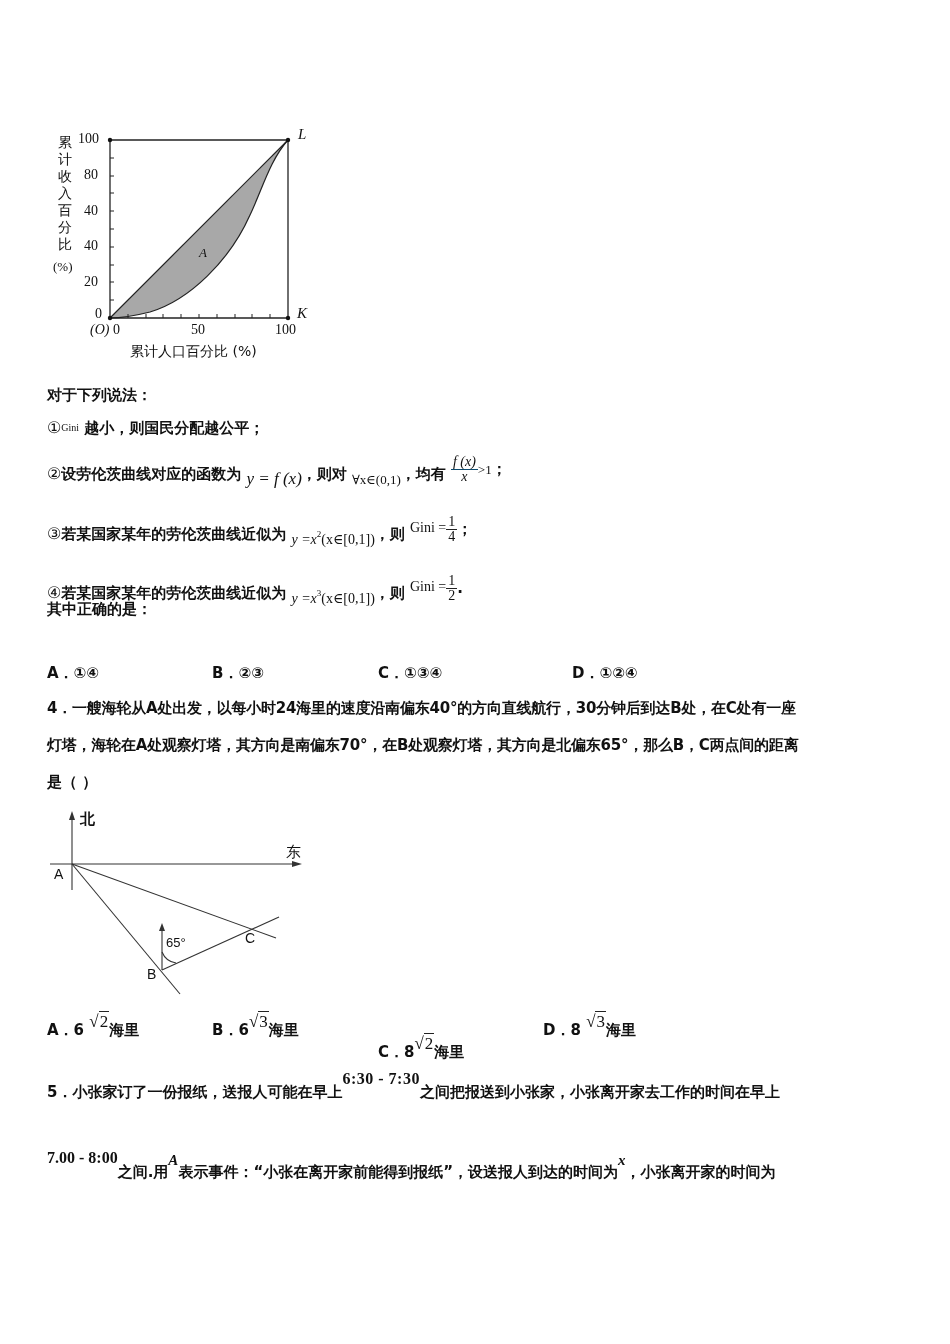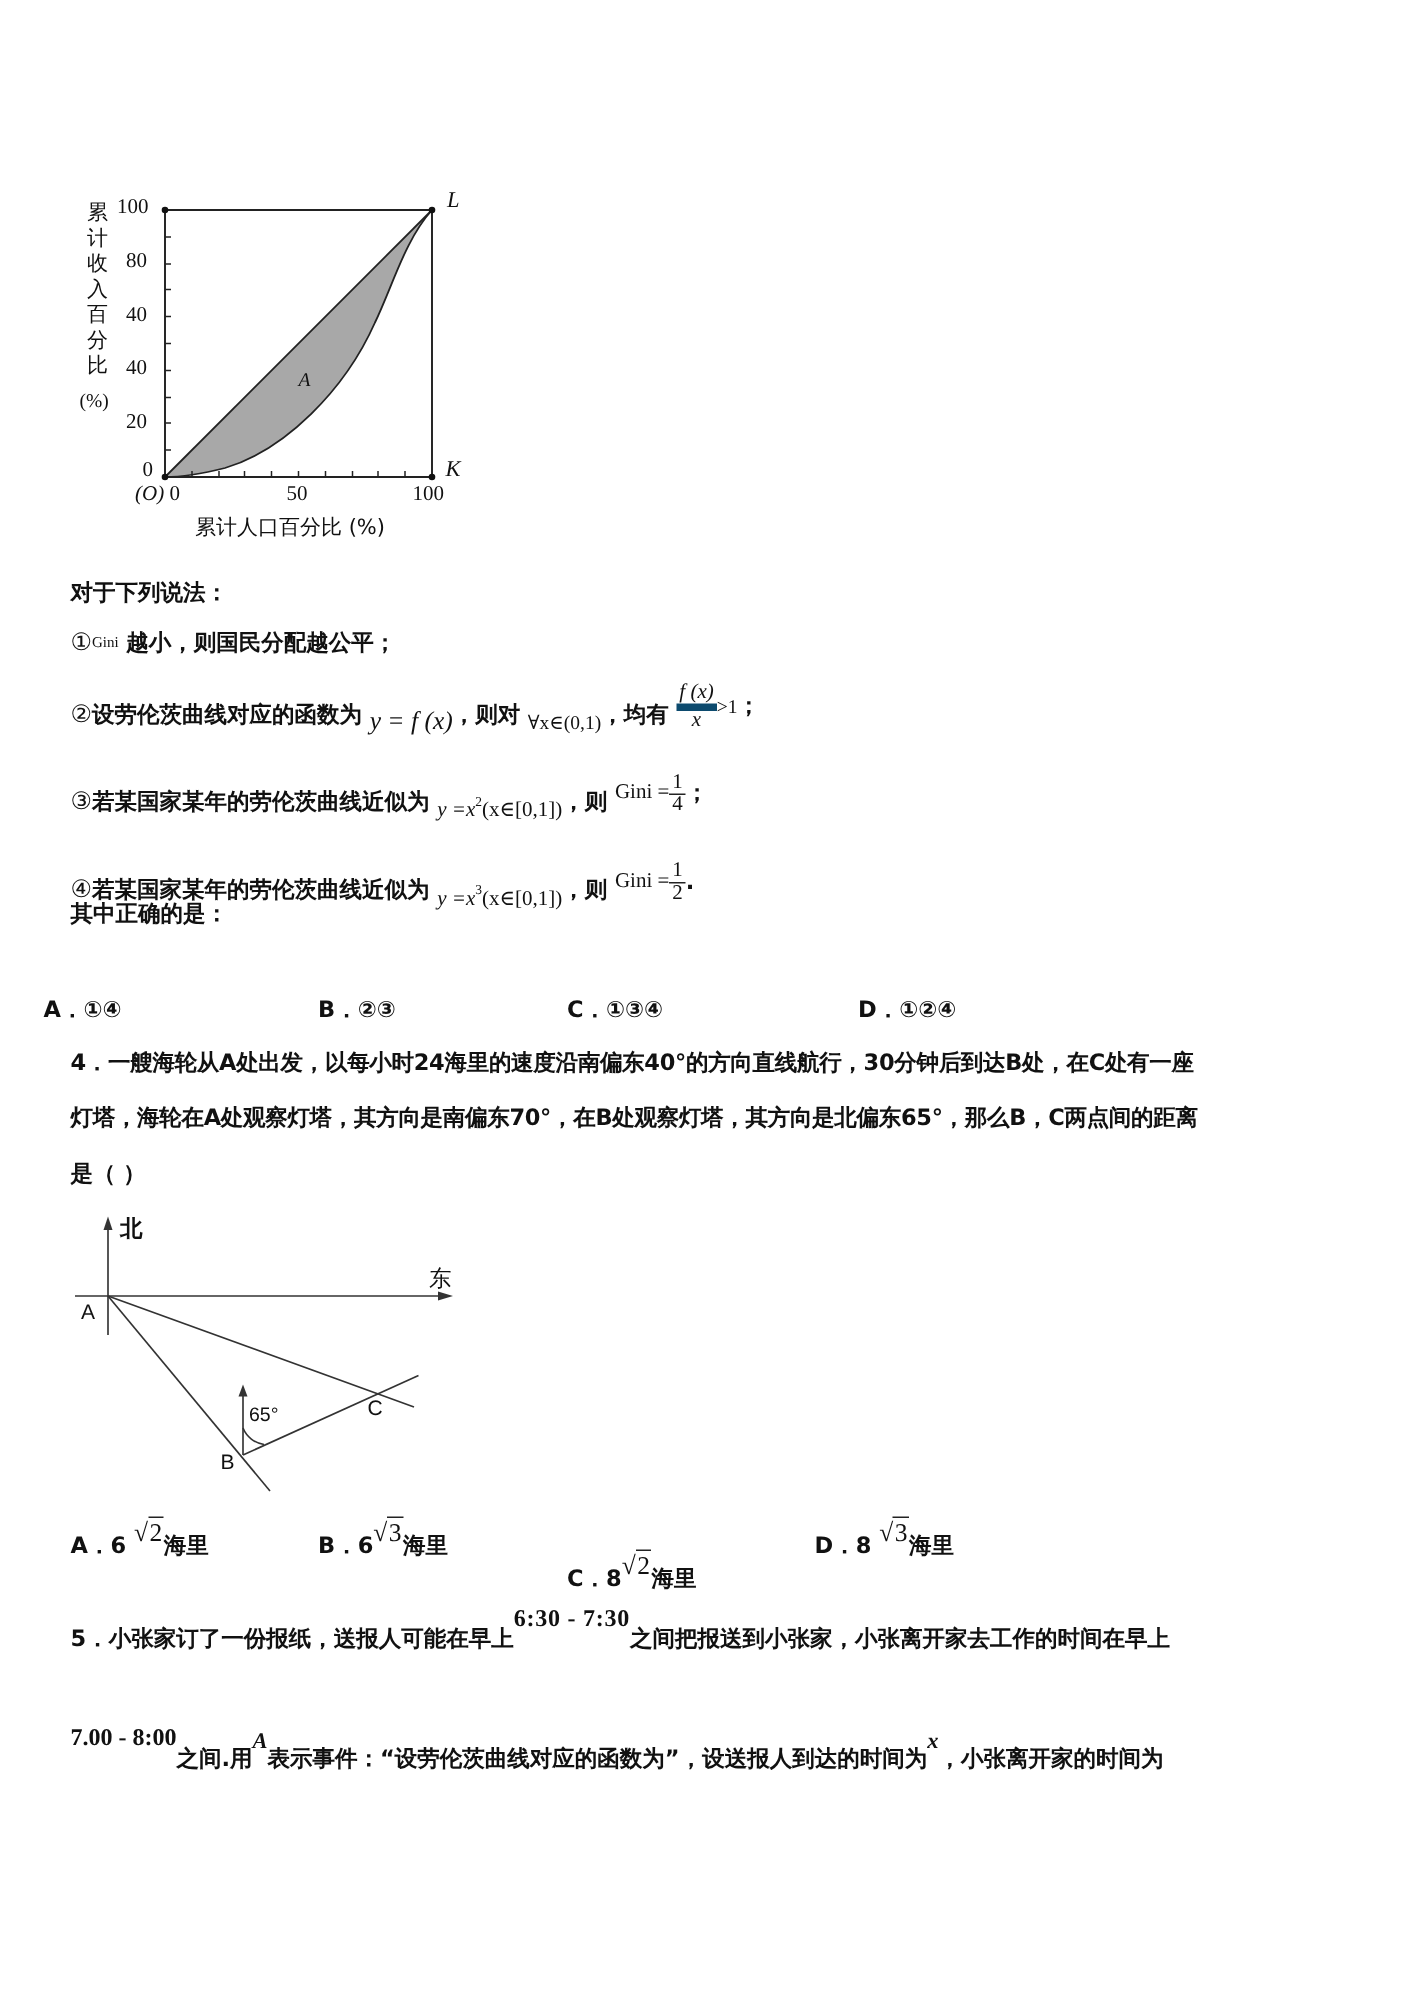--- a/index.html
+++ b/index.html
@@ -7,21 +7,21 @@
     width: 950px; height: 1344px; position: relative; overflow: hidden;
     font-family: "DejaVu Serif", "Liberation Serif", serif;
     color: #111;
   }
   .abs { position: absolute; }
   .cn { font-family: "DejaVu Sans", "Liberation Sans", sans-serif; font-weight: bold; font-size: 15px; }
   .math { font-family: "Liberation Serif", "DejaVu Serif", serif; font-weight: normal; font-style: normal; font-size: 15px; }
   .it { font-style: italic; }
   .line { position: absolute; left: 47px; white-space: nowrap; }
   .frac { display: inline-block; vertical-align: middle; text-align: center; font-family: "Liberation Serif", serif; font-size: 14px; line-height: 14px; }
-  .frac .num { display: block; border-bottom: 5px solid #0c4a6e; padding: 0 2px; }
+  .frac .num { display: block; border-bottom: 1px solid #0c4a6e; padding: 0 2px; }
   .frac .den { display: block; padding: 0 2px; }
   .sup { font-size: 9px; vertical-align: 7px; }
   .opt { position: absolute; white-space: nowrap; }
   .sqrt { font-family: "Liberation Serif", serif; font-weight: normal; font-size: 17px; position: relative; top: -8px; }
   .sqrt .rad { border-top: 1px solid #222; padding: 0 1px; }
   .smallmath { font-family: "Liberation Serif", serif; font-weight: bold; font-size: 15px; position: relative; top: -12px; }
 </style>
 </head>
 <body>
 
@@ -123,21 +123,21 @@
 </div>
 
 <div class="line" style="top:574px;">
   <span class="math" style="font-size:16px; position:relative; top:5px;">④</span><span class="cn" style="position:relative; top:5px;">若某国家某年的劳伦茨曲线近似为</span>
   <span class="math" style="font-size:14px; position:relative; top:10px;"><span class="it">y =x</span><span class="sup">3</span><span>(x∈[0,1])</span></span><span class="cn" style="position:relative; top:5px;">，则</span>
   <span class="math" style="font-size:14px; position:relative; top:-2px;">Gini =</span><span class="frac"><span class="num" style="border:none;">1</span><span class="den" style="border-top:1px solid #222;">2</span></span><span class="cn">.</span>
 </div>
 
 <div class="line cn" style="top:600px;">其中正确的是：</div>
 
-<div class="opt cn" style="left:29px; top:664px;"><span>A．</span><span>①④</span></div>
+<div class="opt cn" style="left:47px; top:664px;"><span>A．</span><span>①④</span></div>
 <div class="opt cn" style="left:212px; top:664px;"><span>B．</span><span>②③</span></div>
 <div class="opt cn" style="left:378px; top:664px;"><span>C．</span><span>①③④</span></div>
 <div class="opt cn" style="left:543px; top:664px;margin-left:29px;"><span>D．</span><span>①②④</span></div>
 
 <div class="line cn" style="top:699px; letter-spacing:-0.2px;">4．一艘海轮从A处出发，以每小时24海里的速度沿南偏东40°的方向直线航行，30分钟后到达B处，在C处有一座</div>
 <div class="line cn" style="top:736px; letter-spacing:-0.2px;">灯塔，海轮在A处观察灯塔，其方向是南偏东70°，在B处观察灯塔，其方向是北偏东65°，那么B，C两点间的距离</div>
 <div class="line cn" style="top:773px;">是（   ）</div>
 
 <div class="abs" style="left:40px; top:800px; width:280px; height:200px;">
   <svg width="280" height="200" viewBox="40 800 280 200">
@@ -184,14 +184,14 @@
 <div class="opt cn" style="left:543px; top:1020px;">
   <span>D．</span><span>8</span>
   <span class="sqrt">√<span class="rad">3</span></span><span>海里</span>
 </div>
 
 <div class="line" style="top:1082px;">
   <span class="cn">5．小张家订了一份报纸，送报人可能在早上</span><span class="smallmath" style="font-size:16px; top:-13px; letter-spacing:0.5px;">6:30 - 7:30</span><span class="cn">之间把报送到小张家，小张离开家去工作的时间在早上</span>
 </div>
 
 <div class="line" style="top:1162px;">
-  <span class="smallmath" style="font-size:16px; top:-14px; position:relative; left:0;">7.00 - 8:00</span><span class="cn">之间.用</span><span class="smallmath it" style="font-size:15px; top:-12px;">A</span><span class="cn">表示事件：“设劳伦茨曲线对应的函数为”，设送报人到达的时间为</span><span class="smallmath it" style="font-size:15px; top:-12px;">x</span><span class="cn">，小张离开家的时间为</span>
+  <span class="smallmath" style="font-size:16px; top:-14px; position:relative; left:0;">7.00 - 8:00</span><span class="cn">之间.用</span><span class="smallmath it" style="font-size:15px; top:-12px;">A</span><span class="cn">表示事件：“小张在离开家前能得到报纸”，设送报人到达的时间为</span><span class="smallmath it" style="font-size:15px; top:-12px;">x</span><span class="cn">，小张离开家的时间为</span>
 </div>
 
 </body></html>

